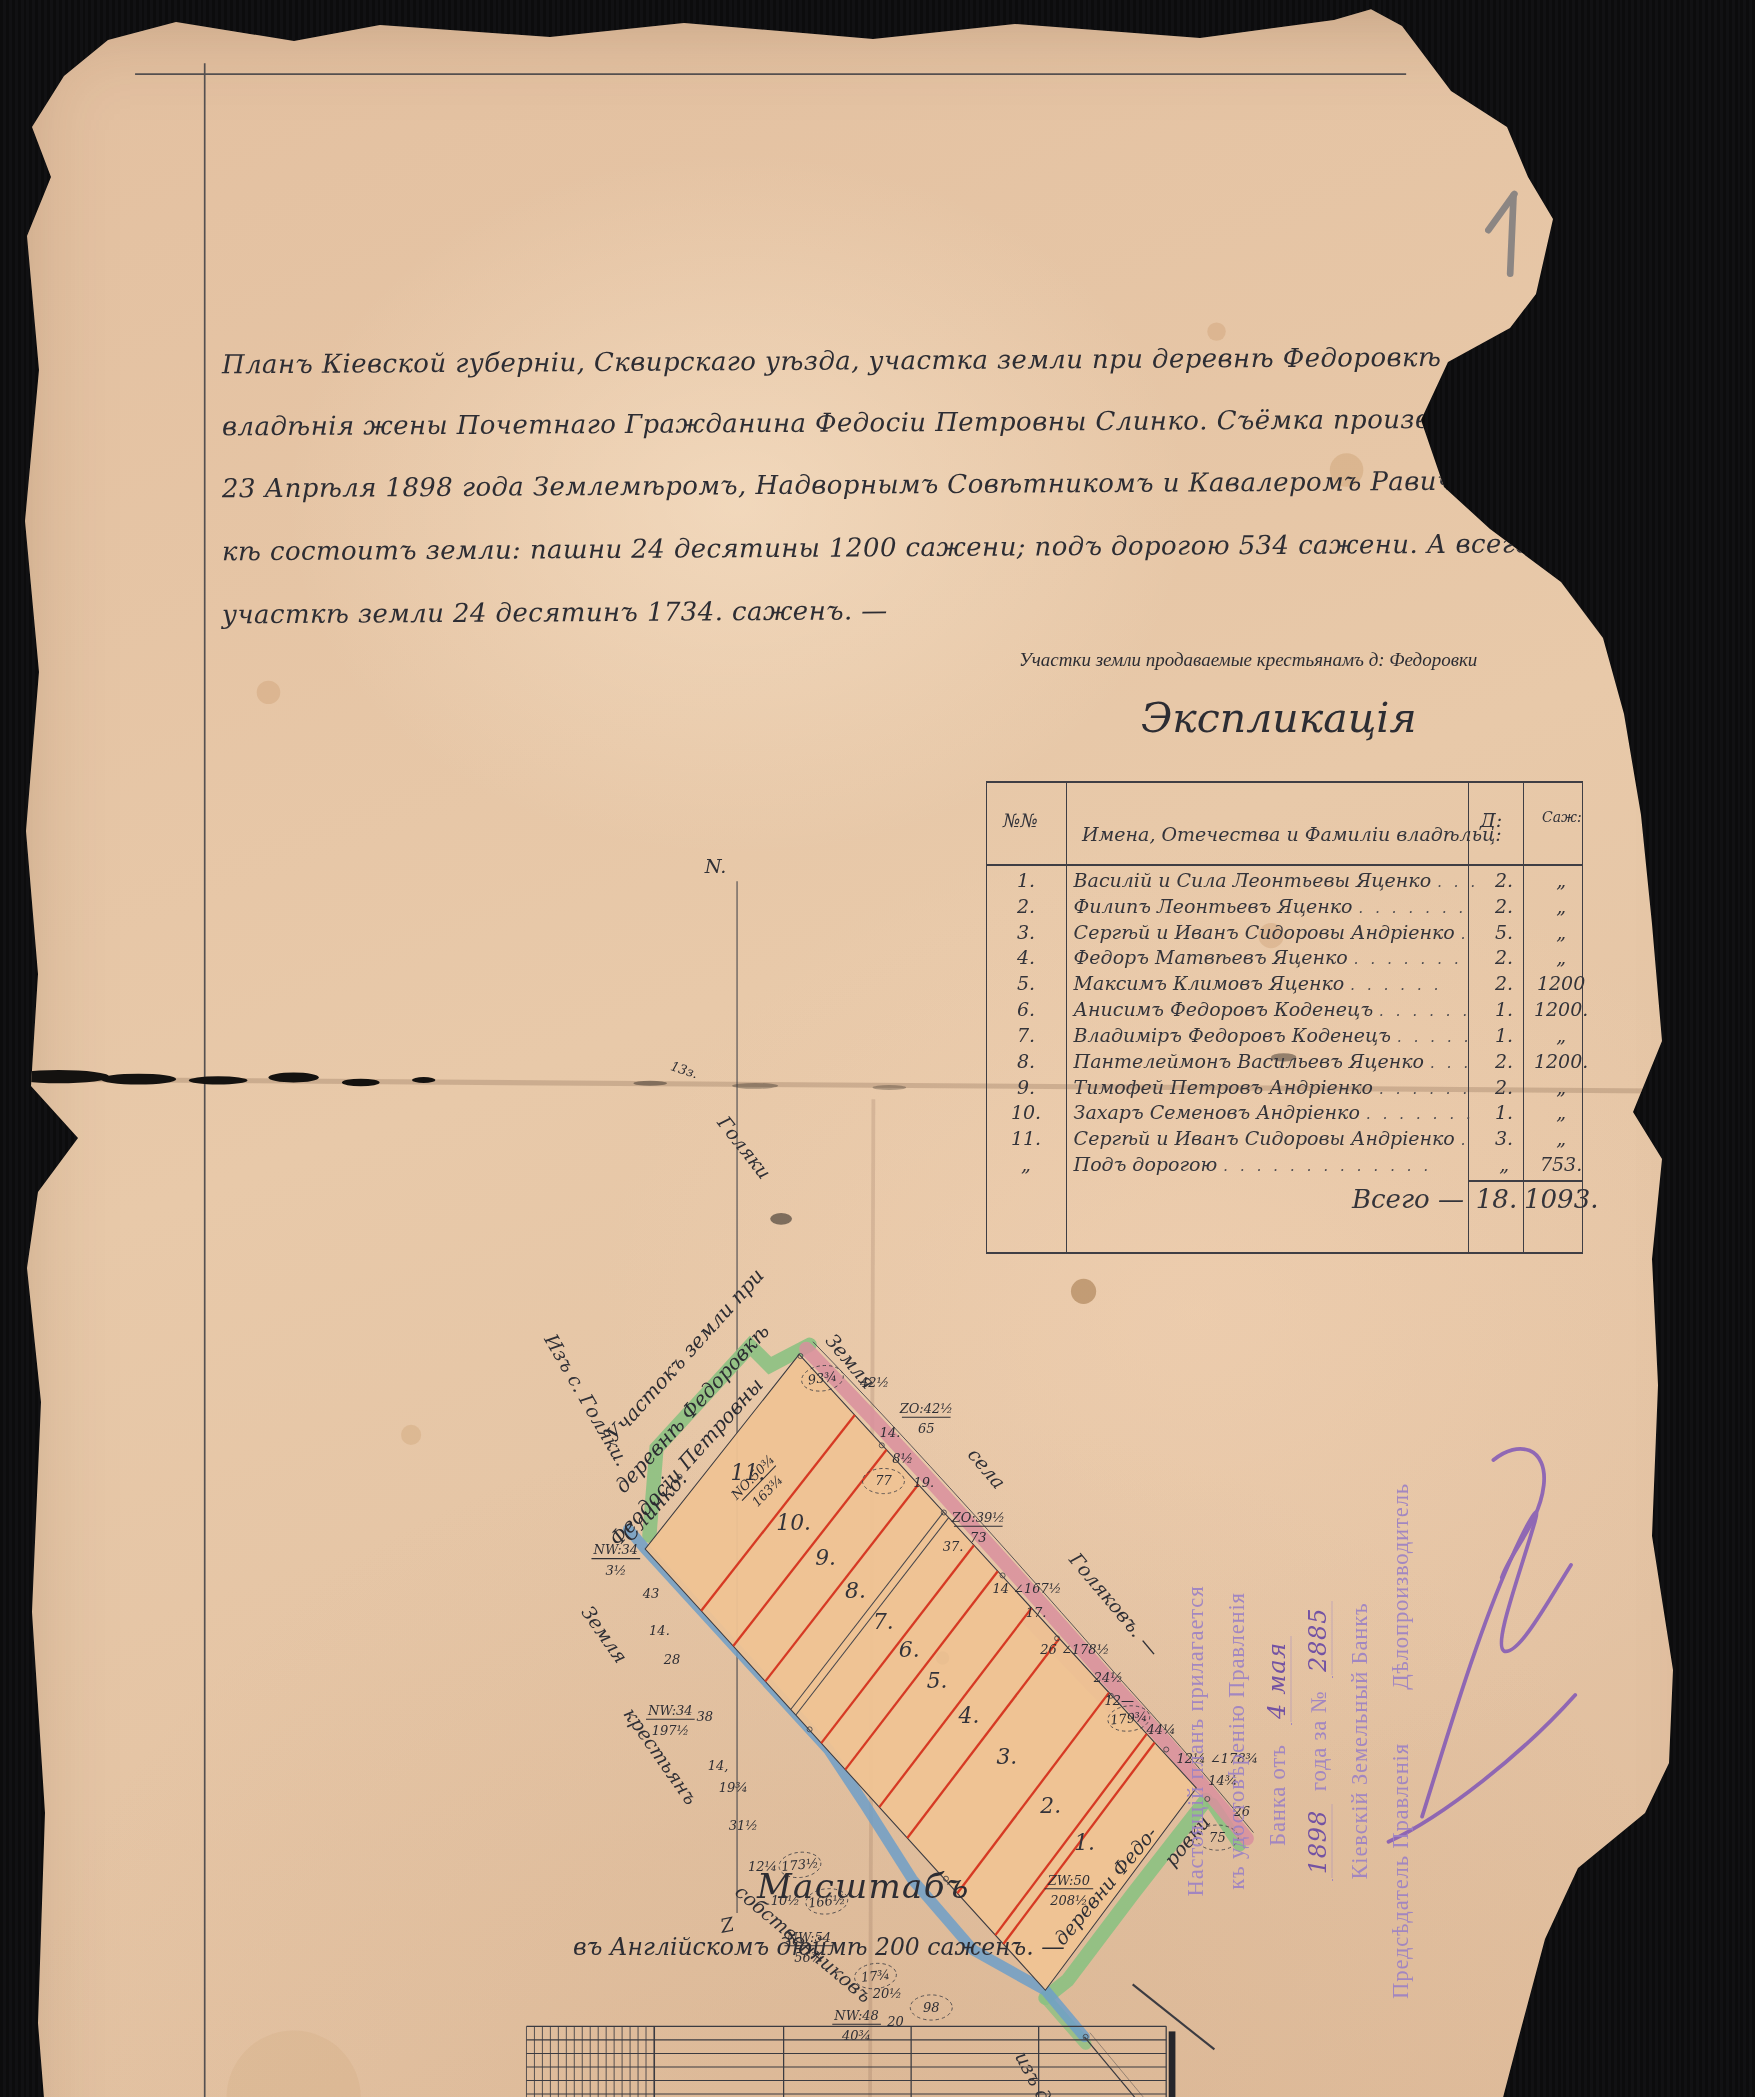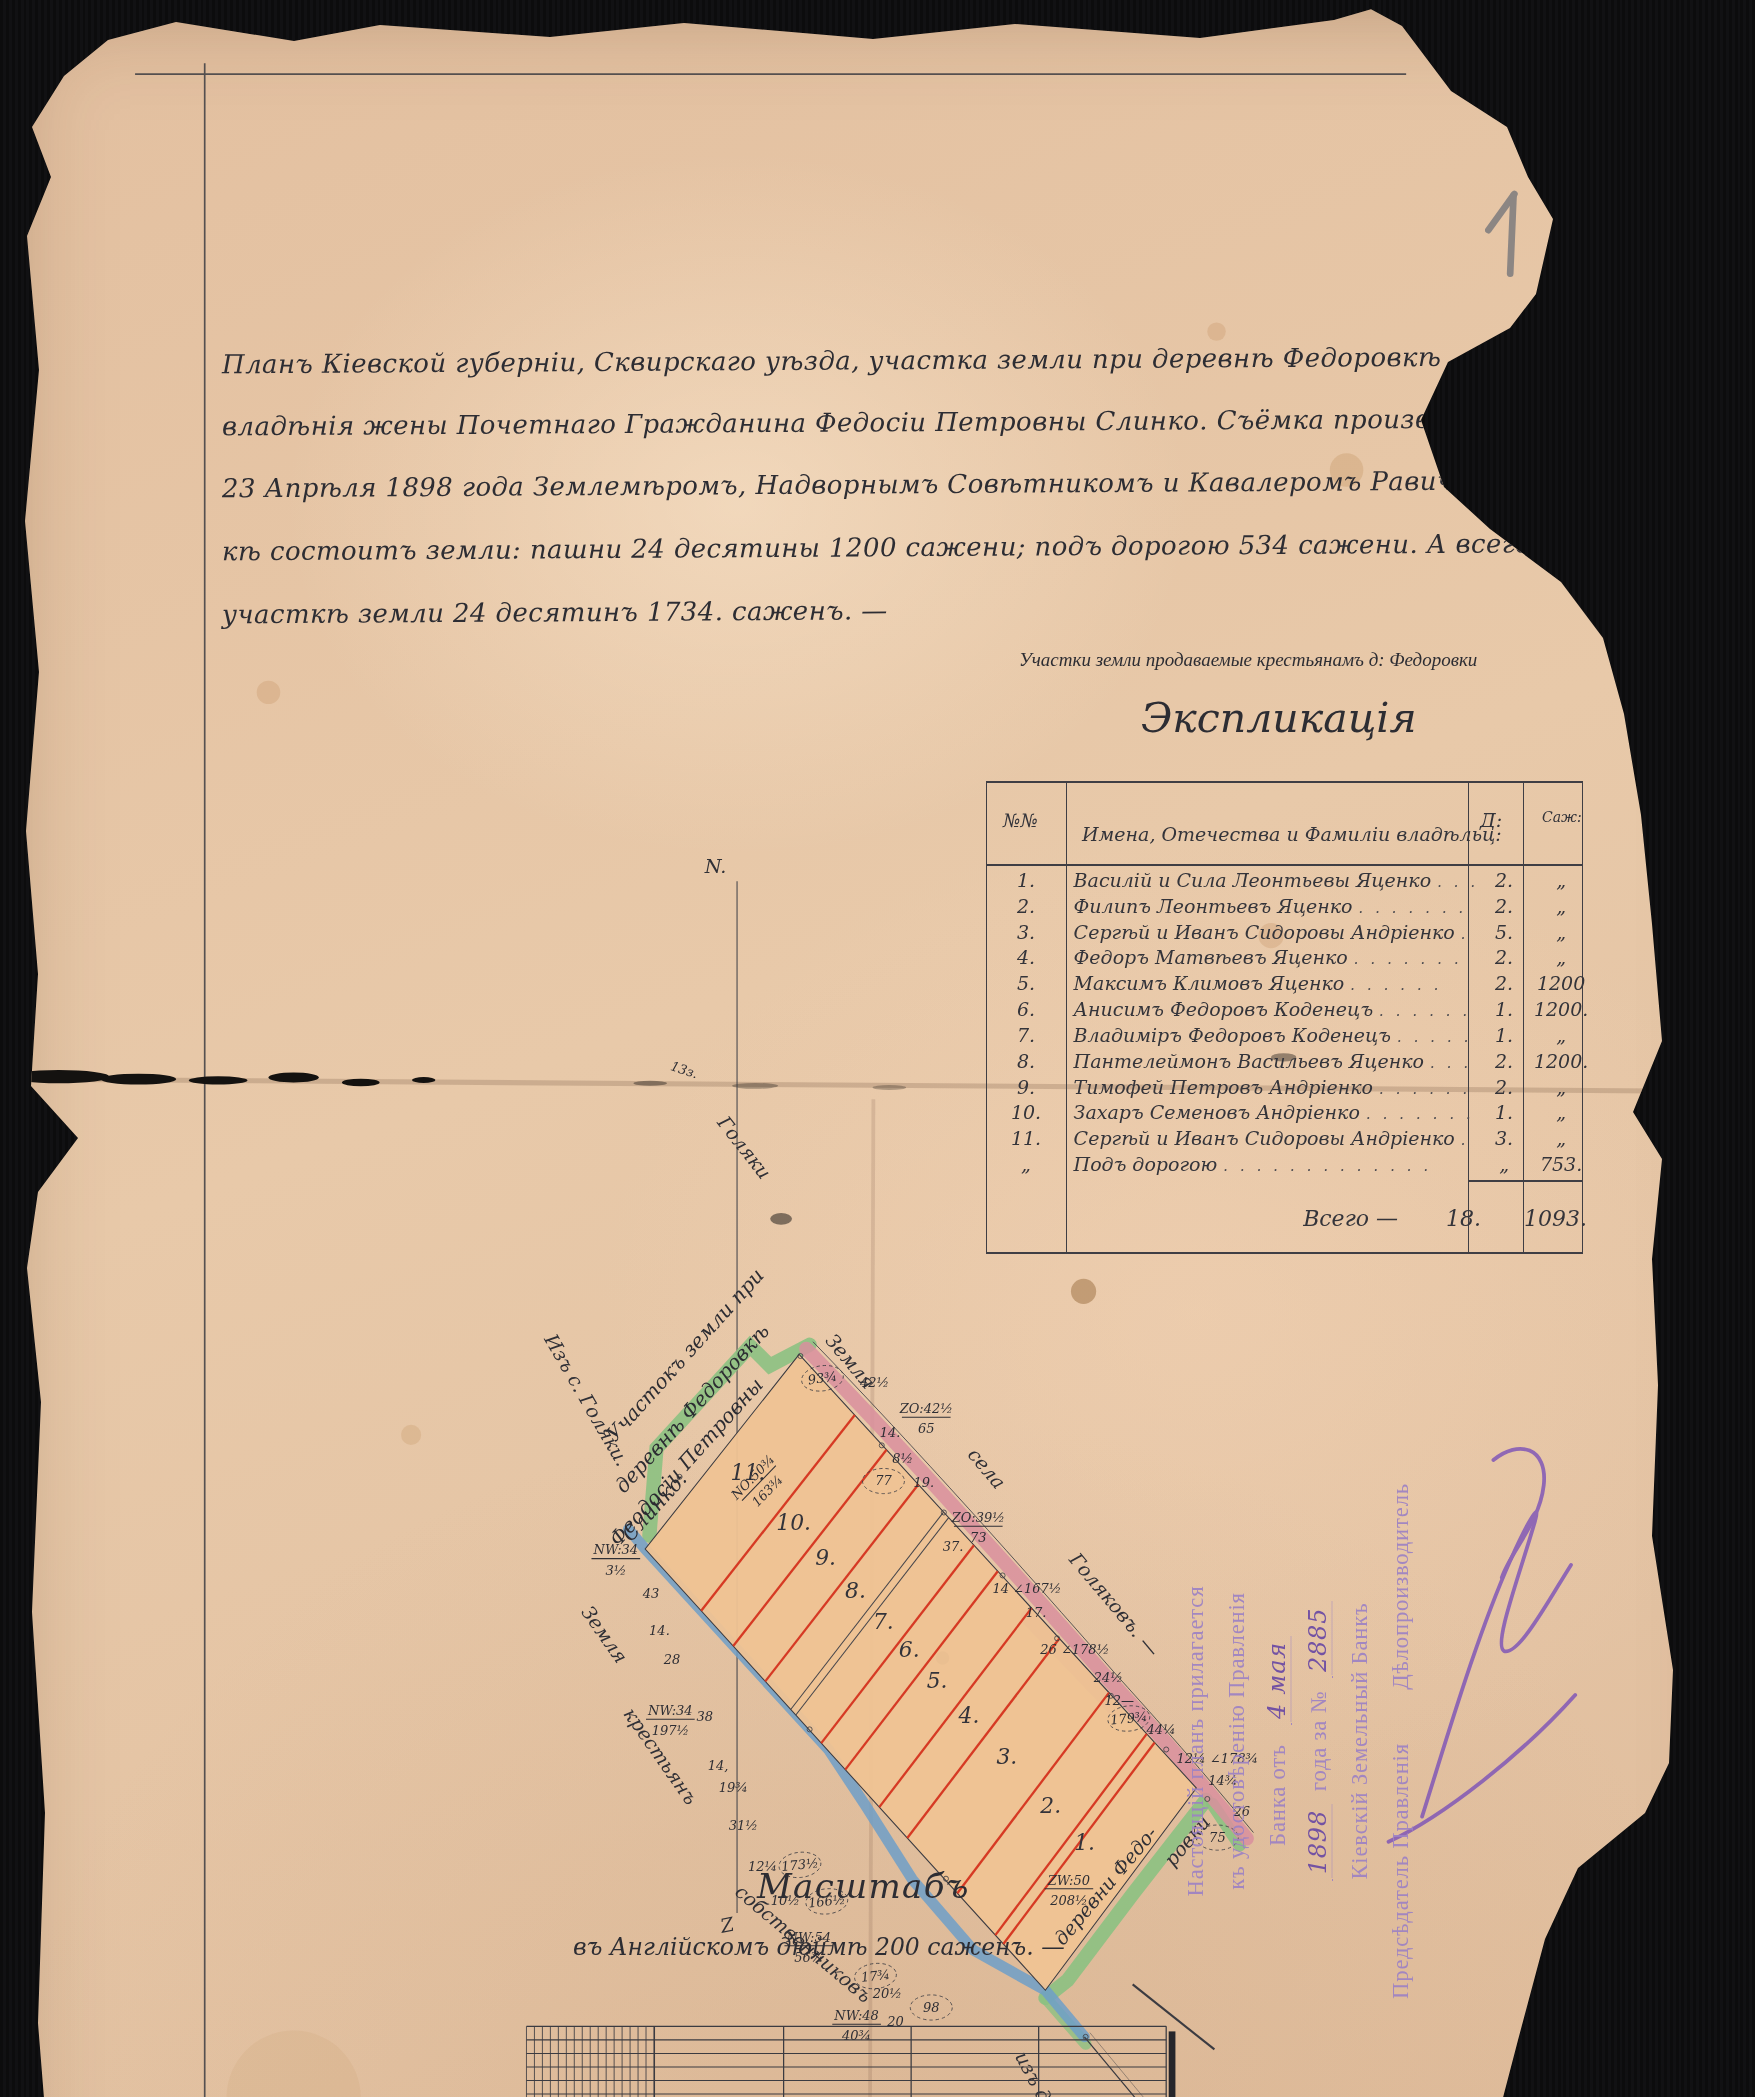--- a/index.html
+++ b/index.html
@@ -26,21 +26,21 @@
   #t-head{position:absolute;left:0;right:0;top:0;height:83px;border-bottom:2.9px double #3f3e44;}
   .vline{position:absolute;top:0;bottom:0;width:1.3px;background:#3f3e44;}
   #t-rows{position:absolute;left:0;right:0;top:86px;height:310px;display:flex;flex-direction:column;}
   .t-row{flex:1;display:flex;align-items:center;font-size:19px;}
   .c-num{width:80px;text-align:center;flex:none;}
   .c-name{width:403px;padding-left:7.6px;flex:none;white-space:nowrap;overflow:hidden;}
   .c-d{width:55px;text-align:center;flex:none;}
   .c-s{width:59px;text-align:center;flex:none;}
   .dots{letter-spacing:3.8px;color:#4a4a50;font-size:14.3px;}
   #t-total-rule{position:absolute;left:483px;right:0;top:399px;border-top:2.9px double #3f3e44;}
-  #t-total{position:absolute;left:0;right:0;top:403px;height:69px;display:flex;align-items:center;font-size:22px;gap:33px;}
+  #t-total{position:absolute;left:0;right:0;top:403px;height:69px;display:flex;align-items:flex-start;font-size:26px;}
   
   #scale-title{left:757px;top:1866px;font-size:34px;letter-spacing:1.3px;}
   #scale-sub{left:573px;top:1933px;font-size:23.5px;white-space:nowrap;}
   
   #bank-stamp{left:1051px;top:1594px;width:541px;height:294px;transform:rotate(-90deg);
     color:#9d82c4;font-size:22.7px;letter-spacing:0.8px;line-height:41px;text-align:center;opacity:.92;}
   #bank-stamp .hw{font-family:"DejaVu Serif",serif;font-style:italic;color:#6a49a4;font-size:24px;border-bottom:1.3px dotted #9d82c4;padding:0 5.9px;}
   #bank-stamp .row2{display:flex;justify-content:space-between;padding:0 12.6px;}
   
   svg text{font-family:"DejaVu Serif",serif;}

